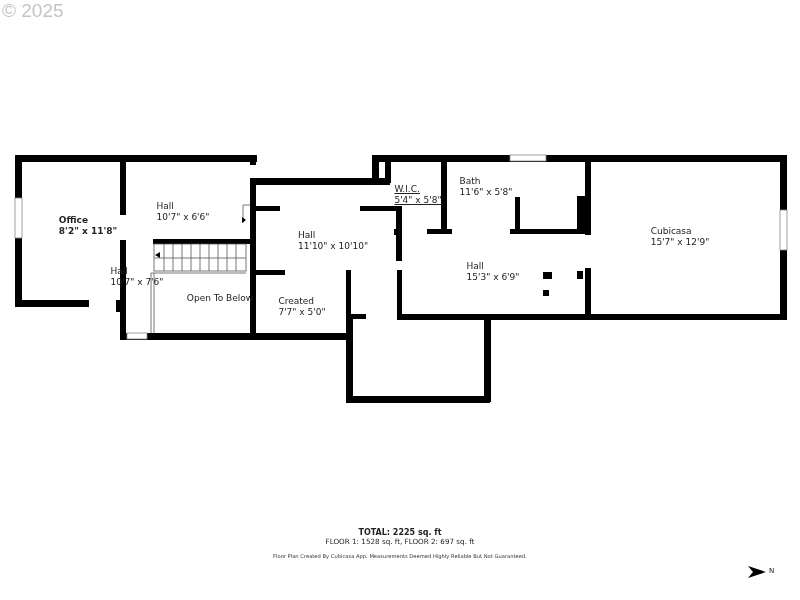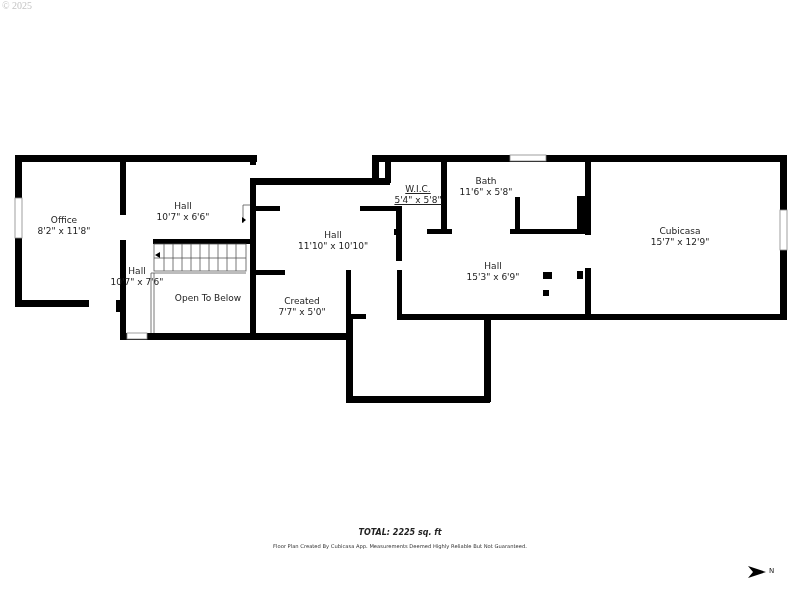--- a/index.html
+++ b/index.html
@@ -1,27 +1,27 @@
 <!DOCTYPE html>
 <html><head>
   <meta charset="utf-8">
   <style>
     html, body { margin: 0; padding: 0; }
     body {
       width: 800px; height: 600px; background: #ffffff; position: relative; overflow: hidden;
       font-family: "DejaVu Sans", sans-serif; color: #111;
     }
     .copyright {
-      position: absolute; left: 2px; top: 0px; font-size: 10px; color: #c4c4c4;
-      font-family: Liberation Serif, serif; letter-spacing: 0px;
+      position: absolute; left: 2px; top: 0px; font-size: 19px; color: #c4c4c4;
+      font-family: Liberation Sans, sans-serif; letter-spacing: 0px;
     }
     svg.plan { position: absolute; left: 0; top: 0; }
-    .room-label { position: absolute; text-align: center; font-size: 9px; line-height: 11px; white-space: nowrap; transform: translateX(-50%); color: #222; }
+    .room-label { position: absolute; font-size: 9px; line-height: 11px; white-space: nowrap; transform: translateX(-50%); color: #222; }
     .summary { position: absolute; left: 0; width: 800px; top: 528px; text-align: center; font-size: 7.2px; line-height: 9.4px; color: #222; }
-    .summary .total { font-weight: bold; font-size: 8px; font-style: italic; }
+    .summary .total { font-weight: bold; font-size: 8px; }
     .summary .disclaimer { font-size: 5.2px; margin-top: 5px; color: #333; }
     .compass { position: absolute; left: 748px; top: 564px; width: 30px; height: 16px; }
   </style>
 </head>
 <body>
 
 <div class="copyright">© 2025</div>
 
 <svg class="plan" width="800" height="600" viewBox="0 0 800 600">
   <g fill="#000">
@@ -94,33 +94,33 @@
     <line x1="218" y1="244" x2="218" y2="271"></line>
       <line x1="227" y1="244" x2="227" y2="271"></line>
     <line x1="236" y1="244" x2="236" y2="271"></line>
     <line x1="154" y1="258" x2="246" y2="258"></line>
     <polyline points="243,223 243,205 250,205"></polyline>
   </g>
   <polygon points="155,255 160,252 160,258" fill="#000"></polygon>
   <polygon points="246,220 242,217 242,223" fill="#000"></polygon>
 </svg>
 
-<div class="room-label" style="left:64px;top:215px;">
+<div class="room-label" style="left:88px;top:215px;font-weight:bold;">
   <div>Office</div>
   <div>8'2" x 11'8"</div>
 </div>
 <div class="room-label" style="left:183px;top:201px;">
   <div>Hall</div>
   <div>10'7" x 6'6"</div>
 </div>
 <div class="room-label" style="left:137px;top:266px;">
   <div>Hall</div>
   <div>10'7" x 7'6"</div>
 </div>
-<div class="room-label" style="left:208px;top:293px;">
+<div class="room-label" style="left:220px;top:293px;">
   <div>Open To Below</div>
 </div>
 <div class="room-label" style="left:333px;top:230px;">
   <div>Hall</div>
   <div>11'10" x 10'10"</div>
 </div>
 <div class="room-label" style="left:302px;top:296px;">
   <div>Created</div>
   <div>7'7" x 5'0"</div>
 </div>
@@ -136,20 +136,21 @@
   <div>Hall</div>
   <div>15'3" x 6'9"</div>
 </div>
 <div class="room-label" style="left:680px;top:226px;">
   <div>Cubicasa</div>
   <div>15'7" x 12'9"</div>
 </div>
 
 <div class="summary">
   <div class="total">TOTAL: 2225 sq. ft</div>
+  <div>FLOOR 1: 1528 sq. ft, FLOOR 2: 697 sq. ft</div>
   <div class="disclaimer">Floor Plan Created By Cubicasa App. Measurements Deemed Highly Reliable But Not Guaranteed.</div>
 </div>
 
 <div class="compass">
   <svg width="30" height="16">
     <polygon points="0,2 18,8 0,14 5,8" fill="#000"></polygon>
   </svg>
   <span style="position:absolute;left:21px;top:3px;font-size:7px;">N</span>
 </div>
 

